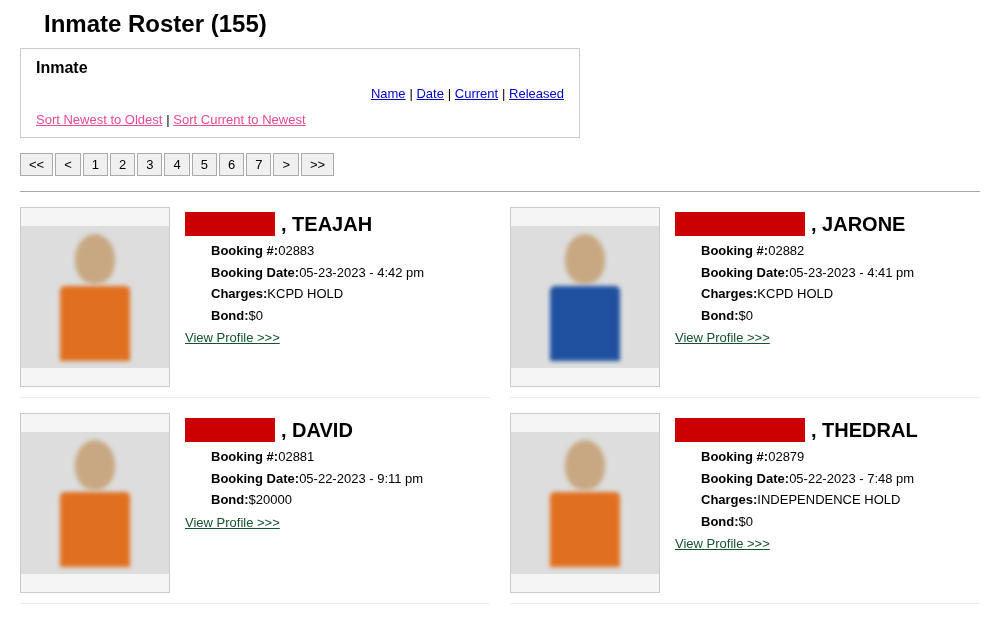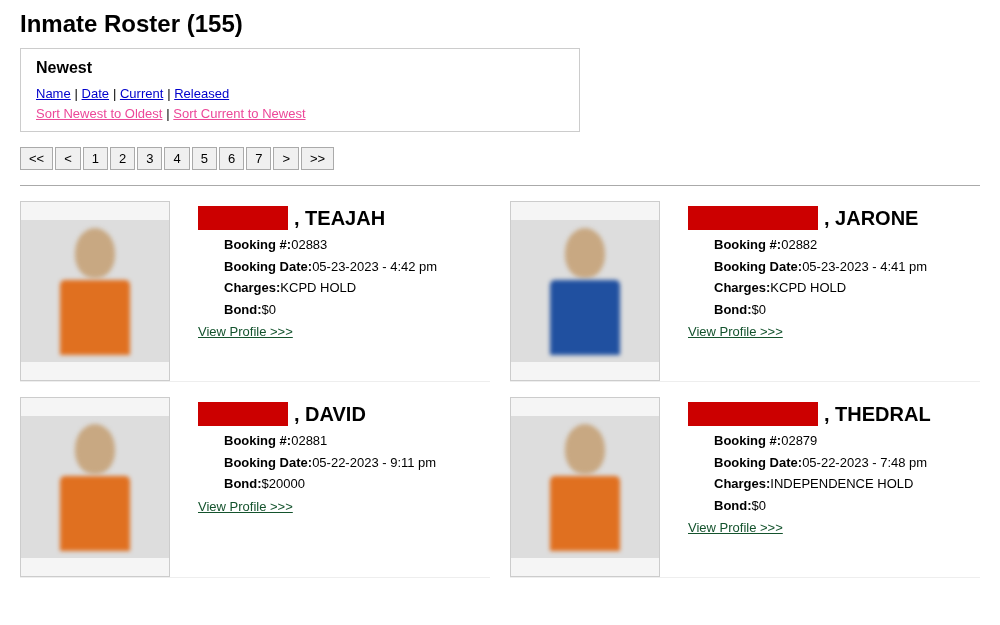--- a/index.html
+++ b/index.html
@@ -7,20 +7,21 @@
       font-family: Arial, sans-serif;
       background: #fff;
       color: #000;
       font-size: 14px;
       padding: 10px 20px;
     }
     h1 {
       font-size: 24px;
       font-weight: bold;
       margin-bottom: 10px;
+      margin-left: 24px;
     }
     .options-box {
       border: 1px solid #ccc;
       padding: 10px 15px;
       width: 560px;
       margin-bottom: 15px;
     }
     .options-box h2 {
       font-size: 16px;
       font-weight: bold;
@@ -29,21 +30,22 @@
     .options-links a {
       color: #0000cc;
       text-decoration: underline;
       font-size: 13px;
     }
     .options-links span {
       color: #000;
       font-size: 13px;
     }
     .options-links {
-      margin-bottom: 4px;
+      margin-bottom: 10px;
+      text-align: right;
     }
     .sort-links a {
       color: #ec4899;
       text-decoration: underline;
       font-size: 13px;
     }
     .sort-links span {
       color: #000;
       font-size: 13px;
     }
@@ -69,22 +71,22 @@
       margin-bottom: 15px;
     }
     .roster-grid {
       display: grid;
       grid-template-columns: 1fr 1fr;
       gap: 15px 20px;
     }
     .inmate-card {
       display: flex;
       flex-direction: row;
-      gap: 28px;
-      padding-bottom: 0;
+      gap: 15px;
+      padding-bottom: 10px;
       border-bottom: 1px solid #eee;
     }
     .inmate-photo {
       width: 150px;
       min-width: 150px;
       height: 180px;
       background: #ddd;
       position: relative;
       overflow: hidden;
       border: 1px solid #ccc;
@@ -179,21 +181,21 @@
       display: inline-block;
       margin-top: 3px;
     }
   </style>
 </head>
 <body>
 
 <h1>Inmate Roster (155)</h1>
 
 <div class="options-box">
-  <h2>Newest</h2>
+  <h2>Inmate</h2>
   <div class="options-links">
     <a href="#">Name</a>
     <span> | </span>
     <a href="#">Date</a>
     <span> | </span>
     <a href="#">Current</a>
     <span> | </span>
     <a href="#">Released</a>
   </div>
   <div class="sort-links">

